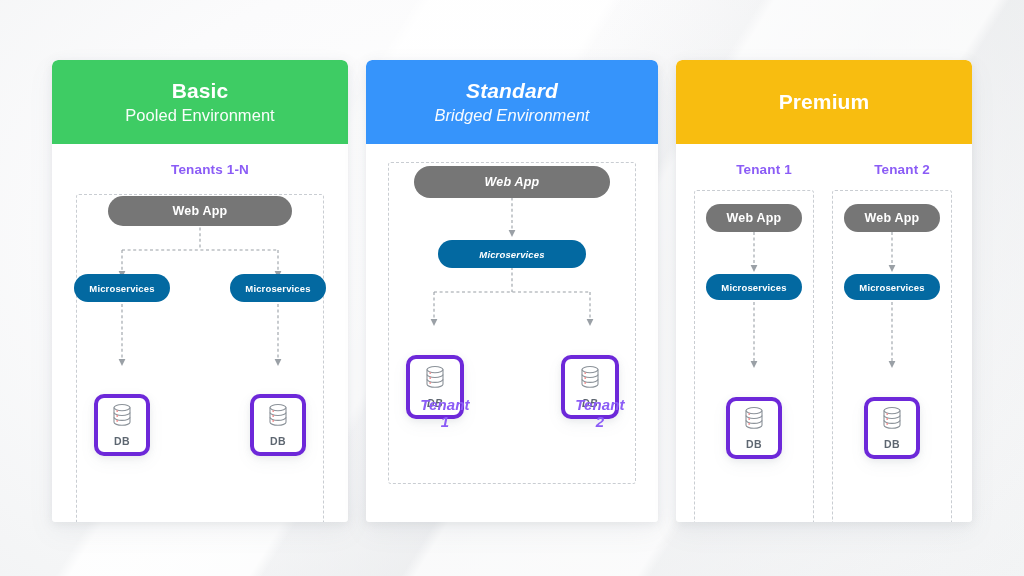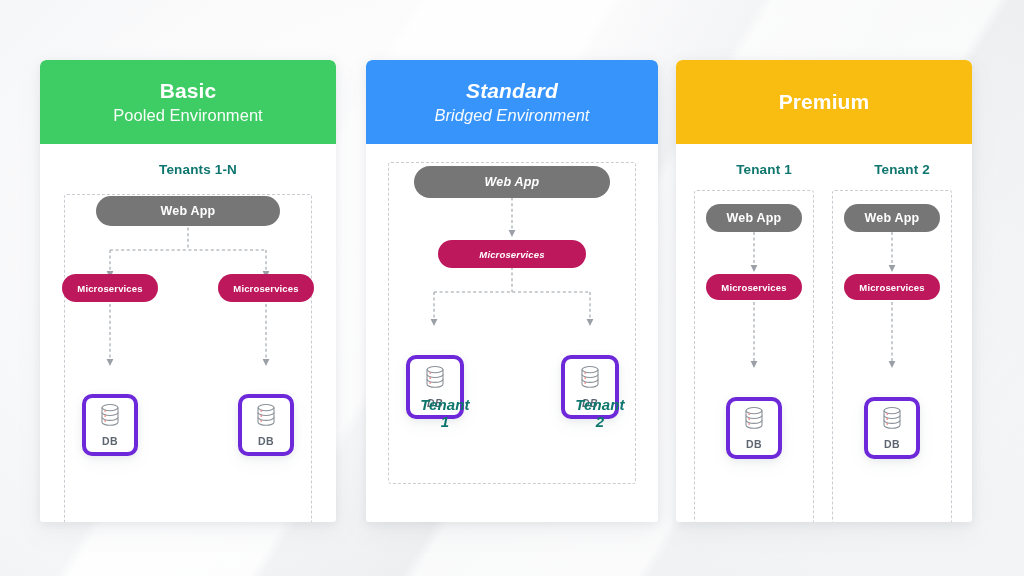--- a/index.html
+++ b/index.html
@@ -43,21 +43,21 @@
     position: absolute;
     top: 60px;
     height: 462px;
     background: #ffffff;
     border-radius: 6px 6px 3px 3px;
     box-shadow: 0 2px 10px rgba(120,128,138,.13), 0 10px 26px rgba(120,128,138,.08);
     overflow: hidden;
     display: flex;
     flex-direction: column;
   }
-  #card-basic    { left: 40px;  width: 296px; }
+  #card-basic    { left: 52px;  width: 296px; }
   #card-standard { left: 366px; width: 292px; font-style: italic; }
   #card-premium  { left: 676px; width: 296px; }
 
   .card-header {
     height: 84px;
     flex: 0 0 84px;
     display: flex;
     flex-direction: column;
     align-items: center;
     justify-content: center;
@@ -81,21 +81,21 @@
   .card-body {
     flex: 1 1 auto;
     position: relative;
   }
 
   
   .group-label {
     position: absolute;
     font-size: 13.5px;
     font-weight: bold;
-    color: #0f766e;
+    color: #8b5cf6;
     text-align: center;
     letter-spacing: .15px;
     padding-left: 20px;
   }
 
   
   .dashed-box {
     position: absolute;
     border: 1px dashed #c9cdd2;
     border-radius: 3px;
@@ -111,21 +111,21 @@
     border-radius: 16px;
     text-align: right;
   }
   .node-webapp {
     background: #767676;
     font-size: 12.5px;
     font-weight: bold;
     letter-spacing: .2px;
   }
   .node-micro {
-    background: #be185d;
+    background: #0369a1;
     font-size: 9.5px;
     font-weight: bold;
     letter-spacing: .15px;
   }
 
   
   .db-tile {
     position: absolute;
     background: #ffffff;
     border: 4px solid #6d28d9;

